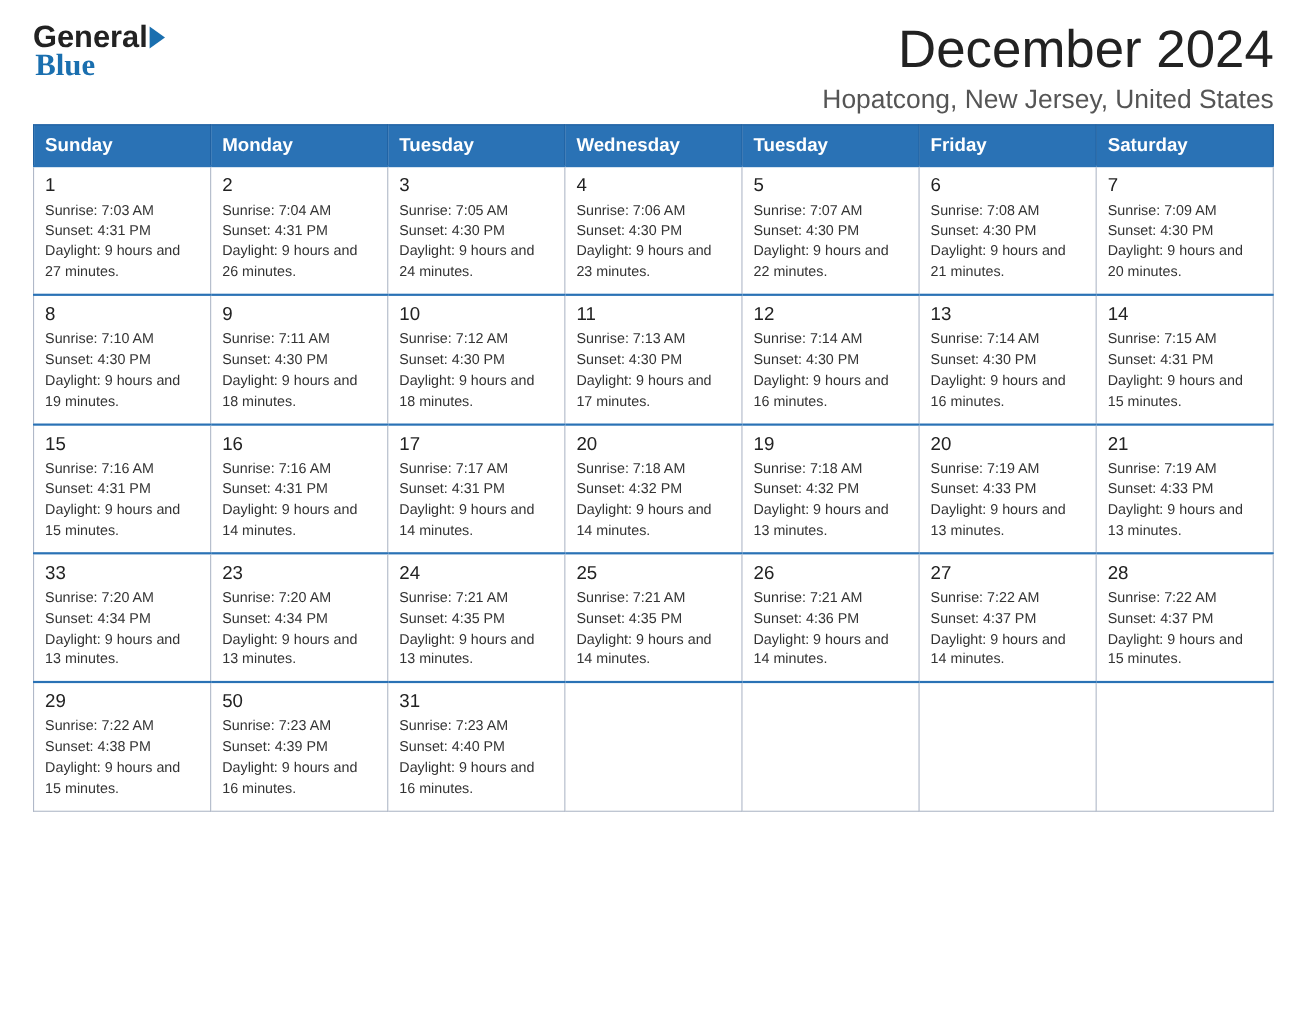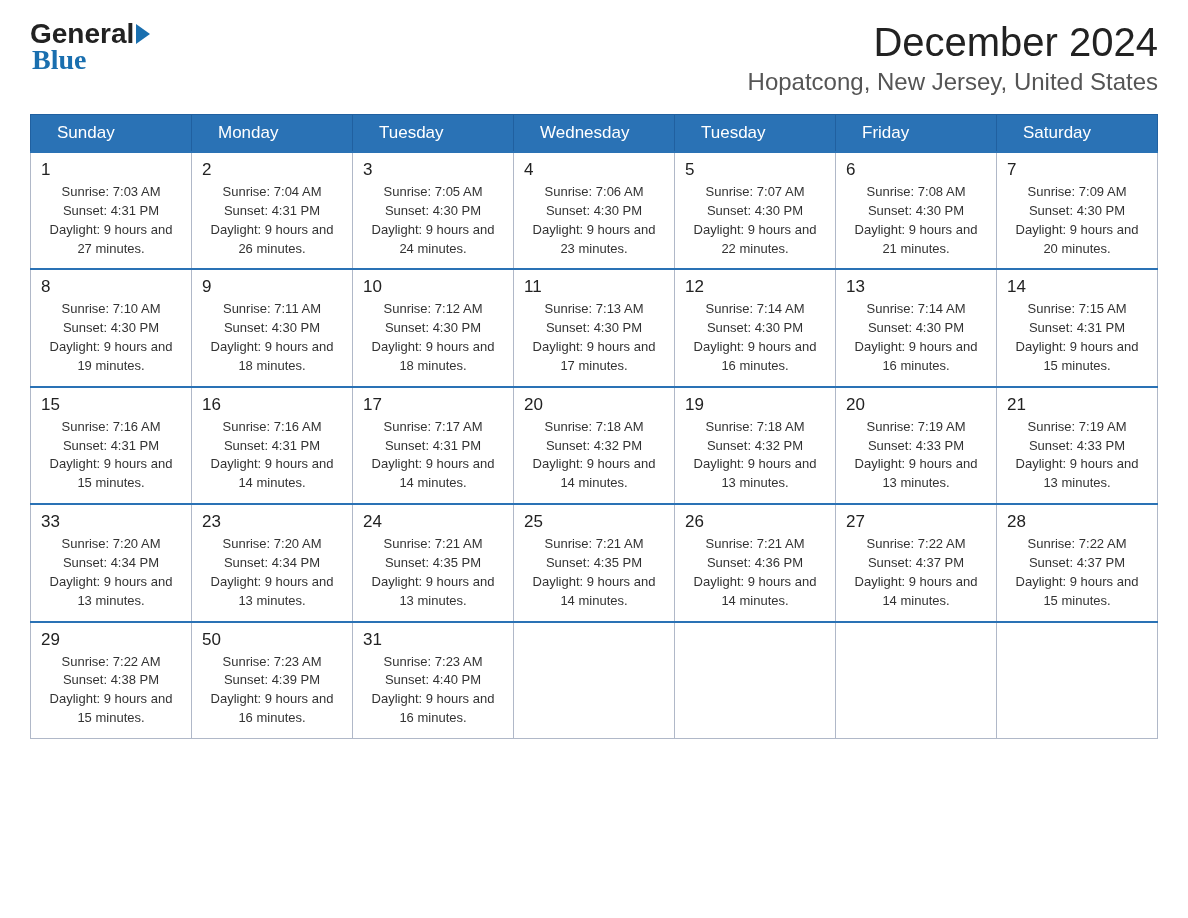--- a/index.html
+++ b/index.html
@@ -8,21 +8,21 @@
       background: #fff;
       color: #222;
       width: 1188px;
       min-height: 918px;
       padding: 20px 30px 30px 30px;
     }
     .header {
       display: flex;
       justify-content: space-between;
       align-items: flex-start;
-      margin-bottom: 18px;
+      margin-bottom: 8px;
     }
     .logo {
       display: flex;
       flex-direction: column;
       align-items: flex-start;
     }
     .logo-top {
       display: flex;
       align-items: center;
       font-size: 28px;
@@ -47,41 +47,41 @@
       font-size: 28px;
       font-weight: bold;
       margin-top: -4px;
       margin-left: 2px;
       font-family: Liberation Serif, serif;
     }
     .title-block {
       text-align: right;
     }
     .month-title {
-      font-size: 40px;
+      font-size: 48px;
       font-weight: normal;
       color: #222;
       line-height: 1.1;
     }
     .location-title {
       font-size: 24px;
       color: #555;
       margin-top: 4px;
     }
     .calendar {
       width: 100%;
       border-collapse: collapse;
       border: 1px solid #b0b8c8;
     }
     .calendar th {
       background: #2a72b5;
       color: #fff;
       font-size: 17px;
-      font-weight: normal;
-      padding: 8px 26px;
+      font-weight: bold;
+      padding: 8px 10px;
       text-align: left;
       border: 1px solid #2060a0;
     }
     .calendar td {
       vertical-align: top;
       padding: 7px 10px 10px 10px;
       border: 1px solid #b0b8c8;
       border-top: 2px solid #2a72b5;
       font-size: 13.5px;
       color: #333;
@@ -92,21 +92,20 @@
       font-size: 17px;
       font-weight: normal;
       color: #222;
       display: block;
       margin-bottom: 3px;
     }
     .calendar td .day-info {
       font-size: 13px;
       color: #333;
       line-height: 1.45;
-      text-align: center;
     }
     .calendar td.empty {
       background: #fff;
     }
   </style>
 </head>
 <body>
 
 <div class="header">
   <div class="logo">

